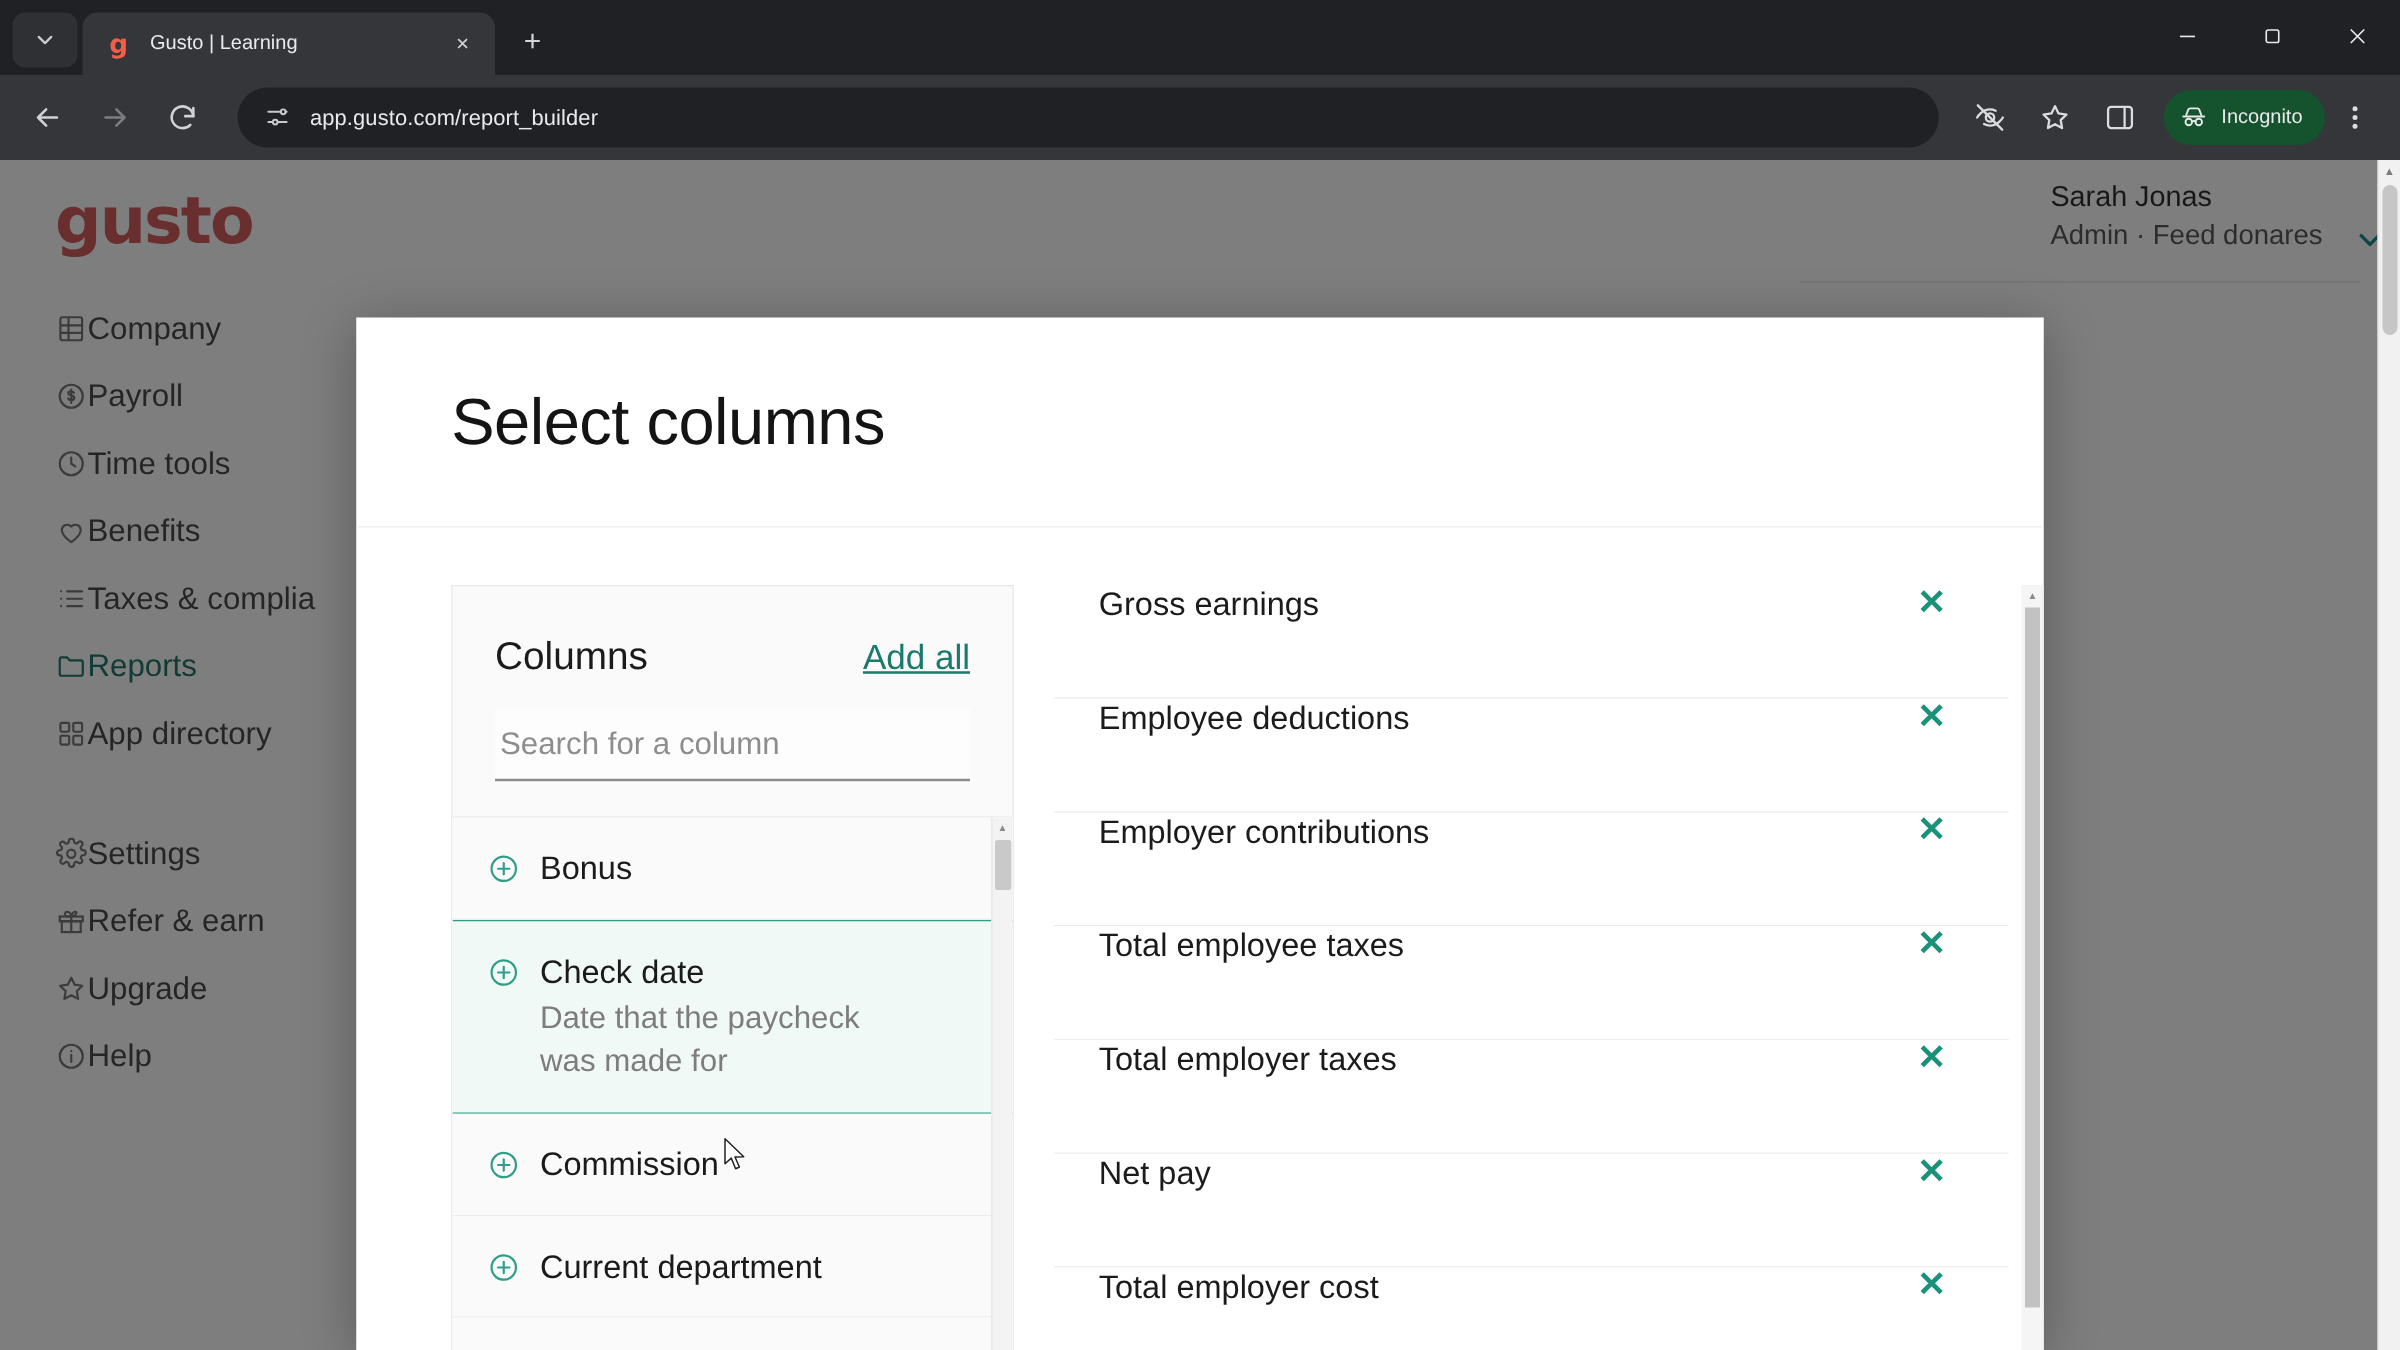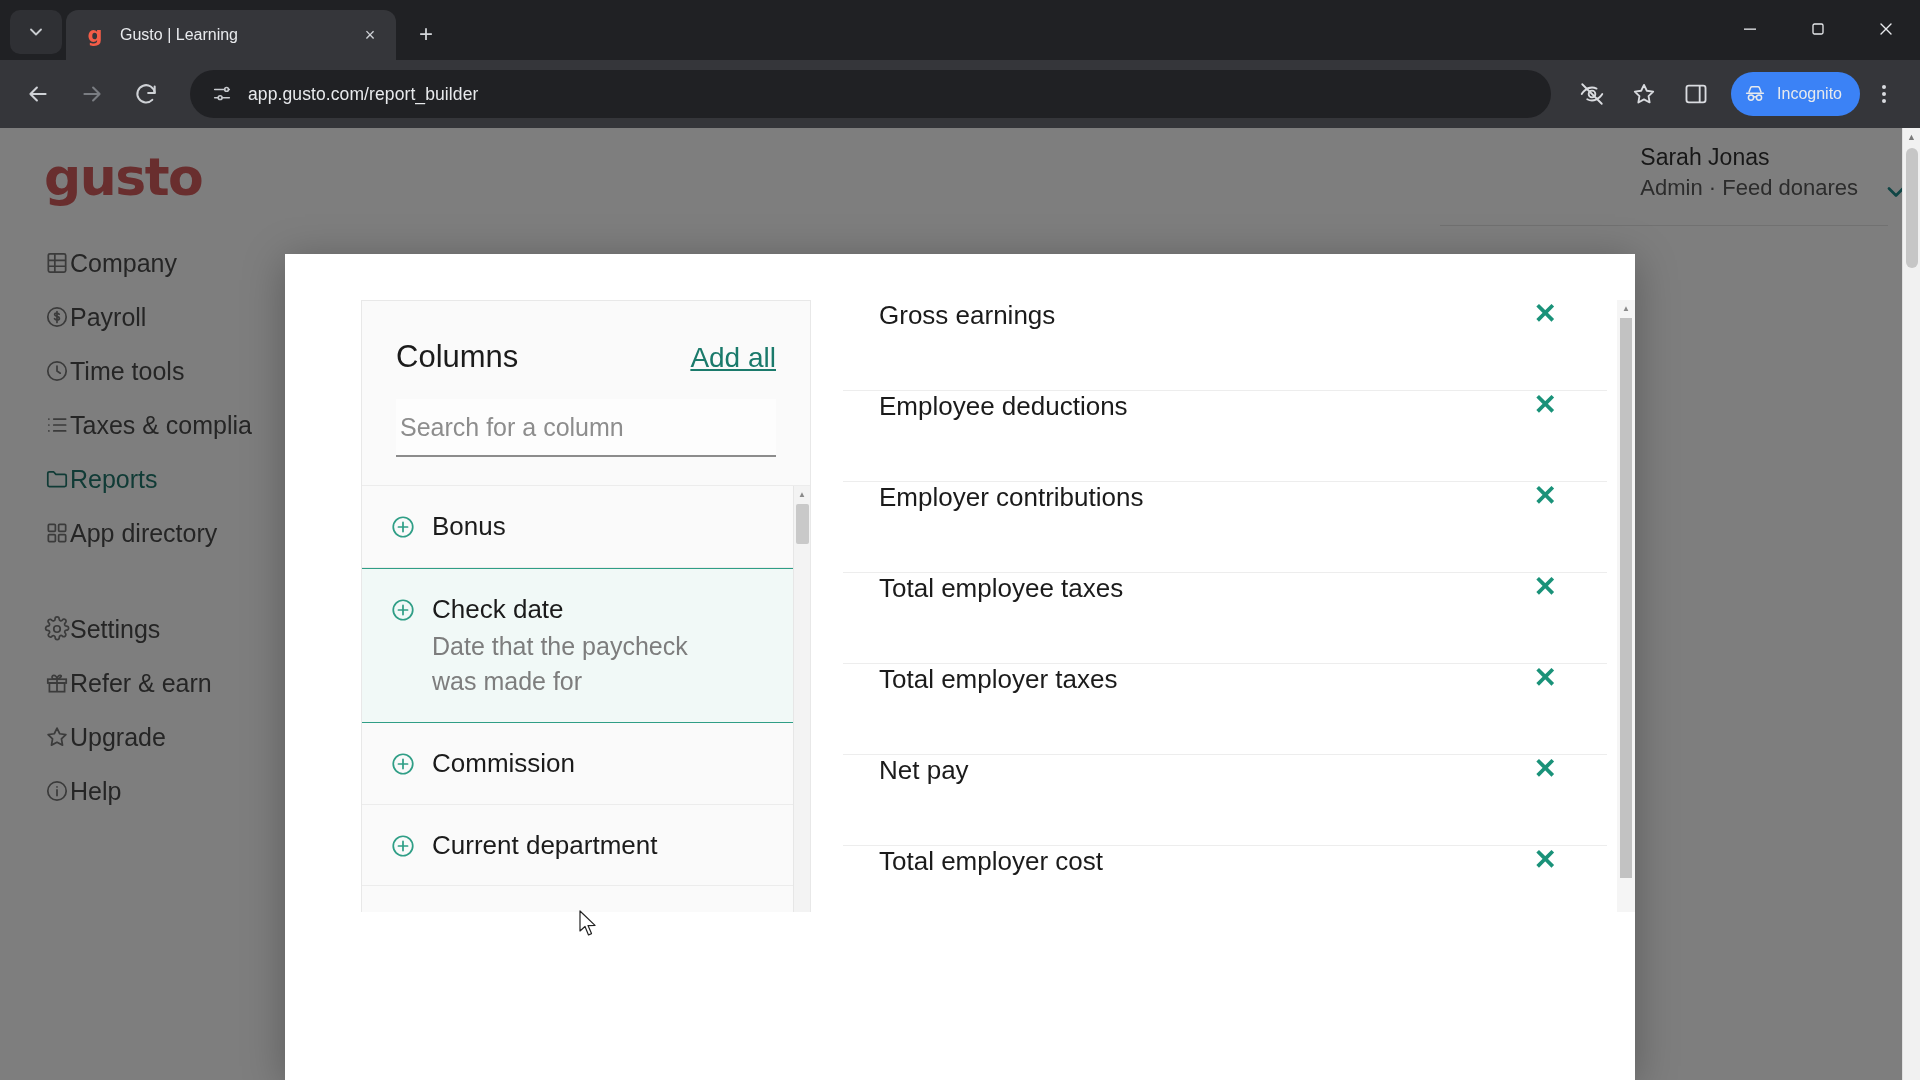--- a/index.html
+++ b/index.html
@@ -84,21 +84,21 @@
     color: #c7cace; margin-right: 10px;
   }
   .omni-url { color: #e8eaed; font-size: 17.5px; letter-spacing: .1px; }
   .toolbtn {
     width: 46px; height: 46px; margin-left: 6px;
     display:flex; align-items:center; justify-content:center;
     color: #dadce0; cursor: pointer;
   }
   .incognito-pill {
     height: 44px; margin-left: 12px; padding: 0 18px 0 12px;
-    background: #3b82f6; border-radius: 22px;
+    background: #14532d; border-radius: 22px;
     display: flex; align-items: center; gap: 10px;
     color: #e8eaed; font-size: 16px; cursor: pointer;
   }
   .menu-dots {
     width: 40px; height: 46px; margin-left: 4px;
     display:flex; align-items:center; justify-content:center;
     color: #dadce0; font-size: 22px; letter-spacing:0; cursor:pointer;
   }
 
   
@@ -430,20 +430,28 @@
             <svg viewBox="0 0 24 24" fill="none" stroke="currentColor" stroke-width="1.6">
               <circle cx="12" cy="12" r="8.5"></circle>
               <path d="M12 7.5V12l3 2" stroke-linecap="round" stroke-linejoin="round"></path>
             </svg>
           </span>
           <span>Time tools</span>
         </div>
         <div class="nav-item">
           <span class="ic">
             <svg viewBox="0 0 24 24" fill="none" stroke="currentColor" stroke-width="1.6">
+              <path d="M12 20s-7-4.4-7-9.1A4 4 0 0 1 12 8.6 4 4 0 0 1 19 10.9C19 15.6 12 20 12 20z" stroke-linejoin="round"></path>
+            </svg>
+          </span>
+          <span>Benefits</span>
+        </div>
+        <div class="nav-item">
+          <span class="ic">
+            <svg viewBox="0 0 24 24" fill="none" stroke="currentColor" stroke-width="1.6">
               <path d="M9 6.5h11M9 12h11M9 17.5h11M4.5 6.5h.01M4.5 12h.01M4.5 17.5h.01" stroke-linecap="round"></path>
             </svg>
           </span>
           <span>Taxes &amp; complia</span>
         </div>
         <div class="nav-item active">
           <span class="ic">
             <svg viewBox="0 0 24 24" fill="none" stroke="currentColor" stroke-width="1.6">
               <path d="M3.5 7a1.5 1.5 0 0 1 1.5-1.5h4l2 2.2h8a1.5 1.5 0 0 1 1.5 1.5v8.3a1.5 1.5 0 0 1-1.5 1.5H5A1.5 1.5 0 0 1 3.5 17.5z" stroke-linejoin="round"></path>
             </svg>
@@ -500,20 +508,23 @@
           </span>
           <span>Help</span>
         </div>
 
       </div>
     </div>
 
     <div class="overlay"></div>
 
     <div class="modal">
+      <div class="modal-header">
+        <h1 class="modal-title">Select columns</h1>
+      </div>
 
       <div class="modal-body">
 
         <div class="picker">
           <div class="picker-head">
             <span class="picker-title">Columns</span>
             <span class="add-all">Add all</span>
           </div>
 
           <div class="search-wrap">

